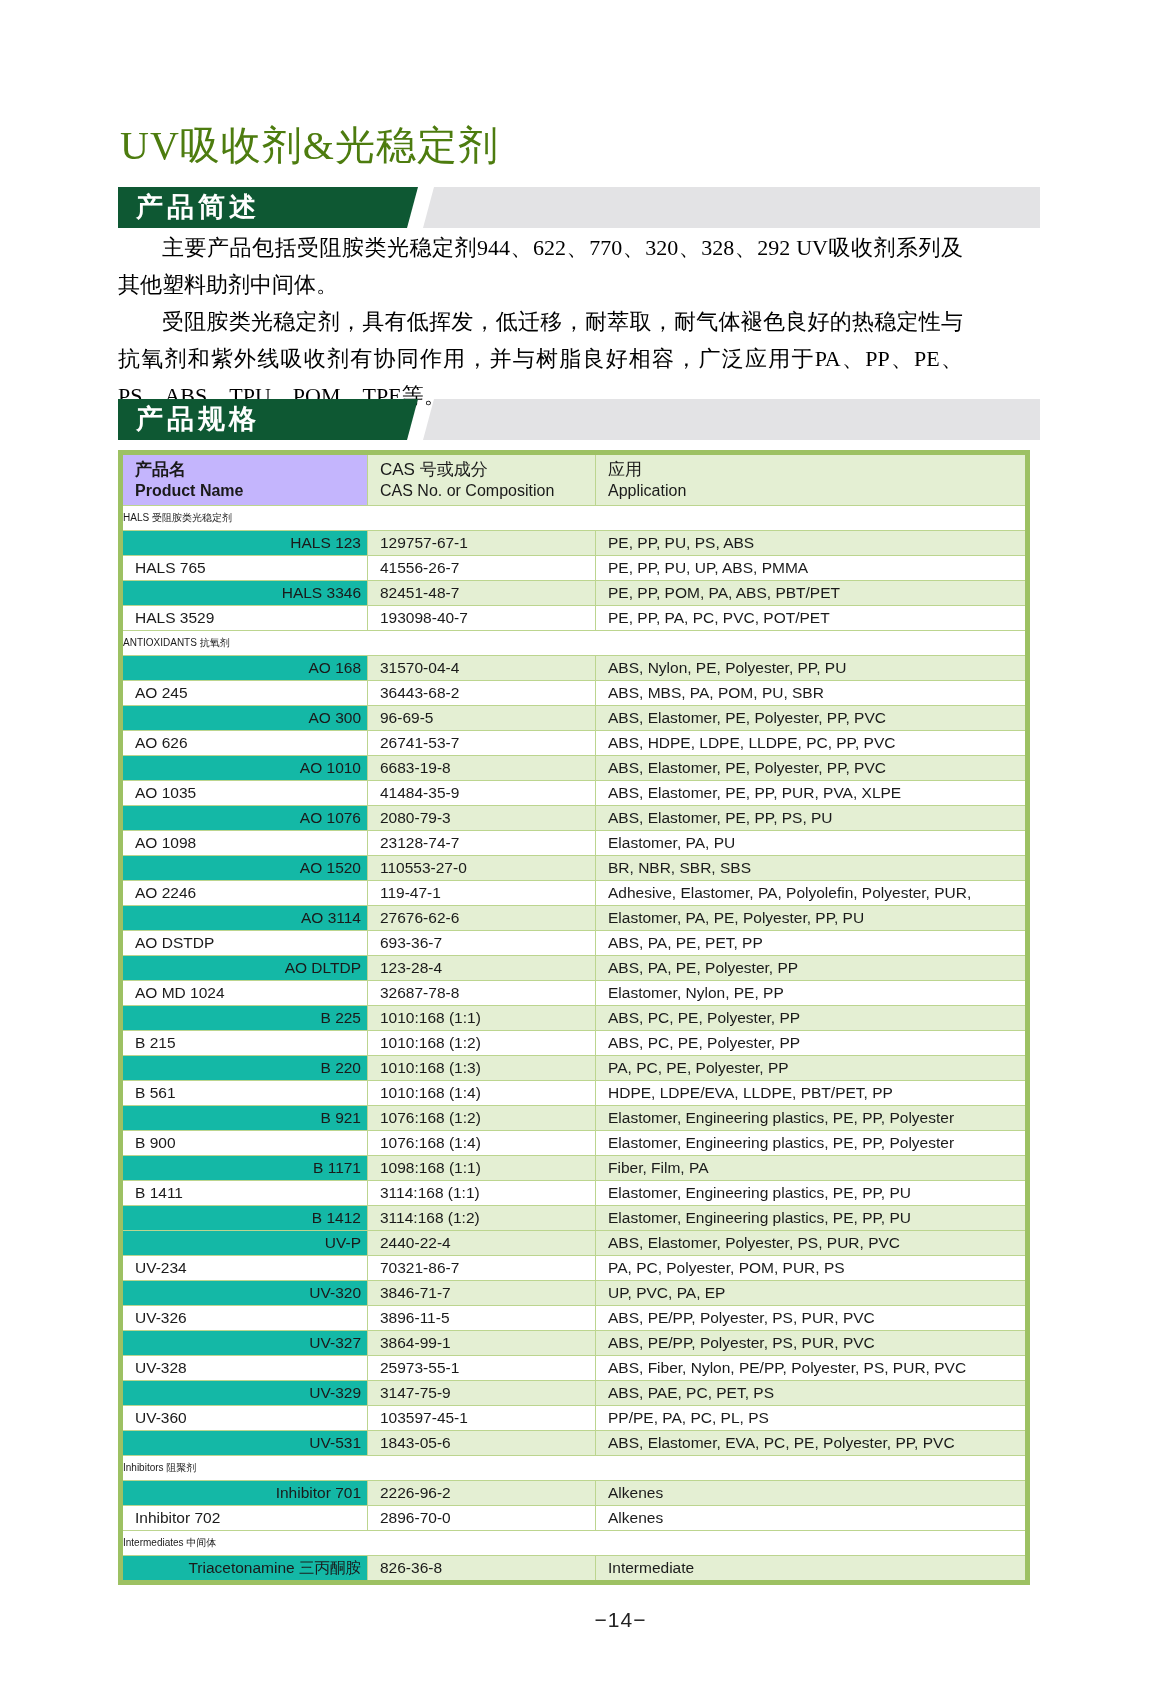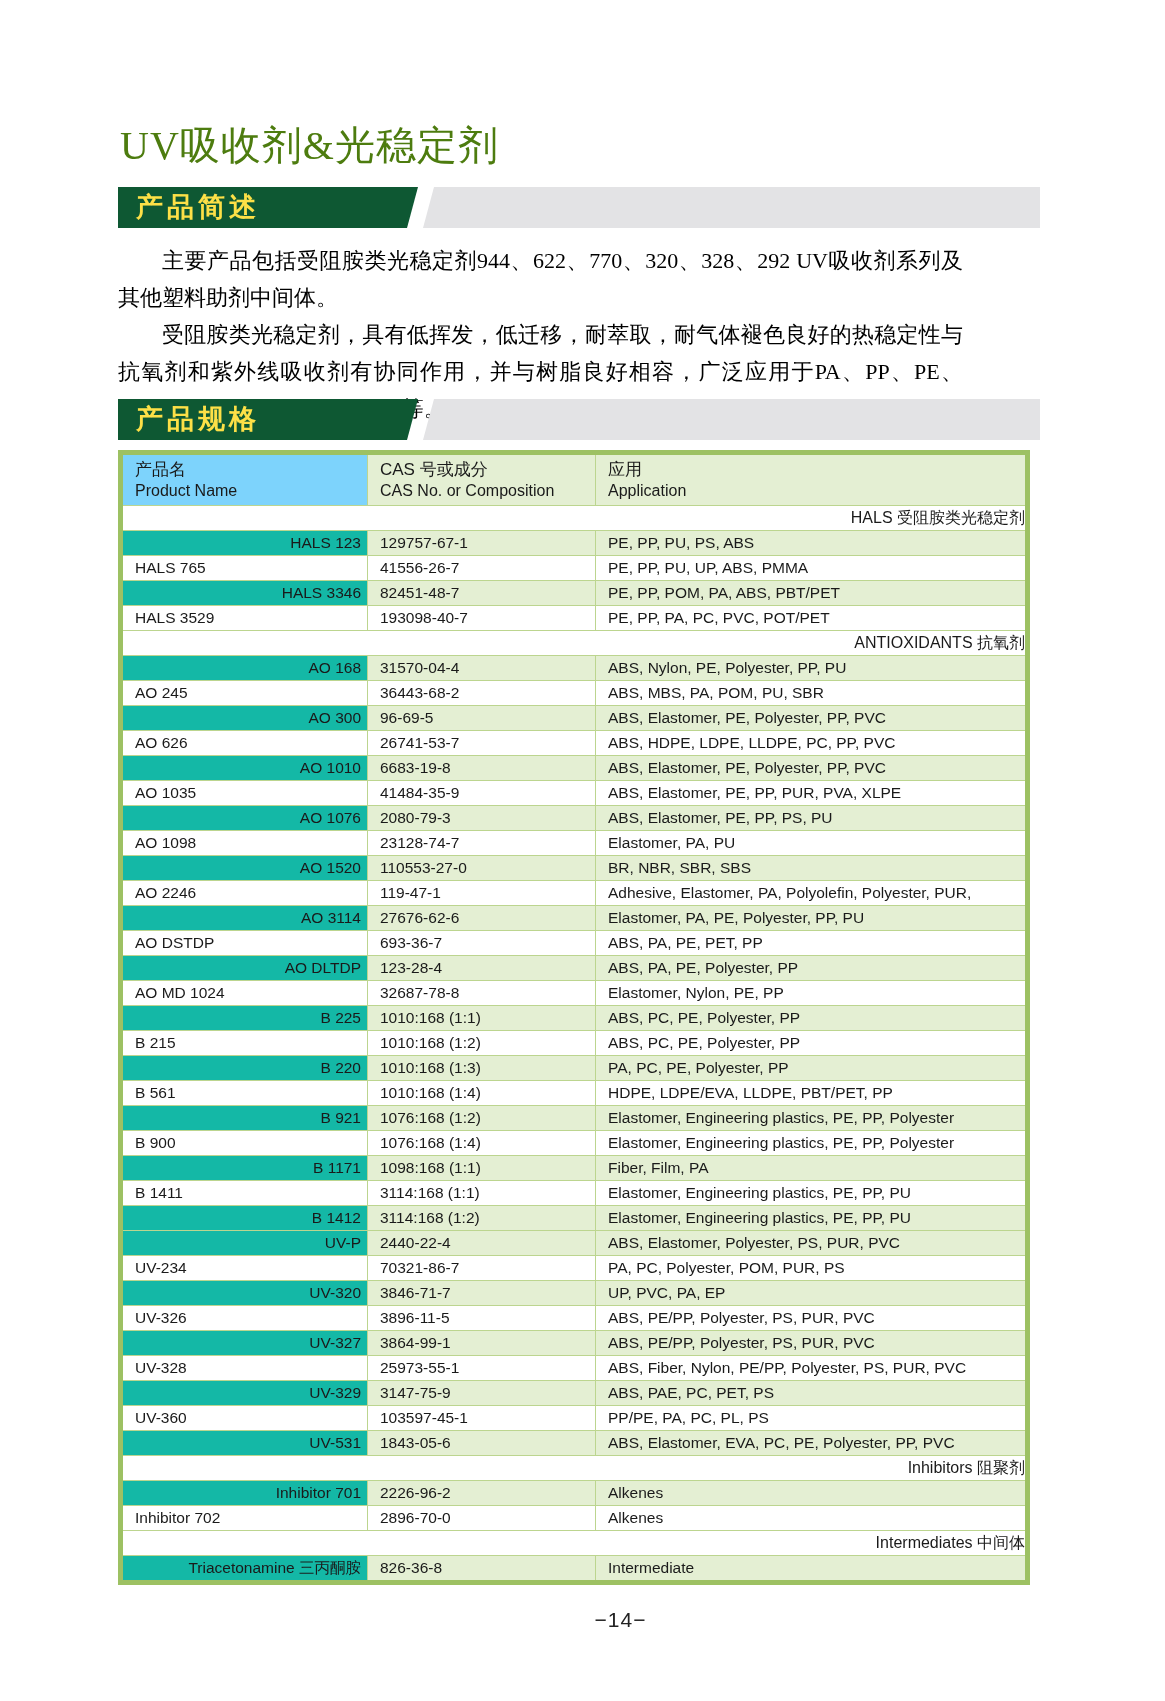--- a/index.html
+++ b/index.html
@@ -5,48 +5,48 @@
   html,body{margin:0;padding:0;background:#ffffff;}
   .page{position:relative;width:1165px;height:1701px;background:#fff;overflow:hidden;
         font-family:"Liberation Sans","DejaVu Sans",sans-serif;color:#1a1a1a;}
 
   .title{position:absolute;left:120px;top:118px;font-family:"Liberation Serif","DejaVu Serif",serif;
          font-size:40px;font-weight:400;color:#4d7c0f;letter-spacing:1px;}
 
   .banner{position:absolute;left:118px;width:922px;height:41px;}
   .banner .green-part{position:absolute;left:0;top:0;bottom:0;width:300px;background:#0e5833;
         clip-path:polygon(0 0,100% 0,calc(100% - 11px) 100%,0 100%);}
-  .banner .green-part span{display:block;line-height:41px;padding-left:18px;color:#fde047;
+  .banner .green-part span{display:block;line-height:41px;padding-left:18px;color:#ffffff;
         font-size:27px;font-weight:bold;letter-spacing:4px;font-family:"Liberation Sans",sans-serif;}
   .banner .gray-part{position:absolute;left:305px;right:0;top:0;bottom:0;background:#e3e3e5;
         clip-path:polygon(11px 0,100% 0,100% 100%,0 100%);}
   .banner1{top:187px;}
   .banner2{top:399px;}
 
   .paras{position:absolute;left:118px;top:229px;width:845px;
          font-family:"Liberation Serif","DejaVu Serif",serif;font-size:22px;line-height:37px;
-         text-align:justify;color:#000;margin-top:13px;}
+         text-align:justify;color:#000;}
   .paras p{margin:0;text-indent:2em;}
 
   .spec-table{position:absolute;left:118px;top:450px;width:912px;border-collapse:collapse;
         table-layout:fixed;border:5px solid #9dc163;background:#fff;
         font-family:"Liberation Sans","DejaVu Sans",sans-serif;}
   .spec-table col.c1{width:247px;}
   .spec-table col.c2{width:228px;}
   .spec-table col.c3{width:432px;}
   .spec-table th,.spec-table td{border:1px solid #bcd58f;vertical-align:middle;
         white-space:nowrap;overflow:hidden;}
   .spec-table th{height:46px;text-align:left;font-weight:400;padding:2px 6px 2px 12px;background:#e4efd3;}
-  .spec-table th:first-child{background:#7dd3fc;}
+  .spec-table th:first-child{background:#c4b5fd;font-weight:bold;}
   .spec-table th .zh{font-size:17px;line-height:22px;}
   .spec-table th .en{font-size:16px;line-height:20px;}
   .spec-table td{height:24px;font-size:15.5px;line-height:24px;padding:0 6px 0 12px;background:#ffffff;}
   .spec-table tr.shaded td{background:#e4efd3;}
   .spec-table tr.shaded td:first-child{background:#14b8a6;text-align:right;}
-  .spec-table tr.section-row td{background:#ffffff;text-align:right;font-size:16px;padding:0;}
+  .spec-table tr.section-row td{background:#ffffff;text-align:left;font-size:10px;padding:0;}
 
   .footer{position:absolute;left:0;top:1608px;width:1165px;text-align:center;
           font-size:21px;color:#222;letter-spacing:1px;padding-left:38px;}
 </style>
 </head>
 <body>
 
 <div class="page">
 
   <div class="title">UV吸收剂&amp;光稳定剂</div>

